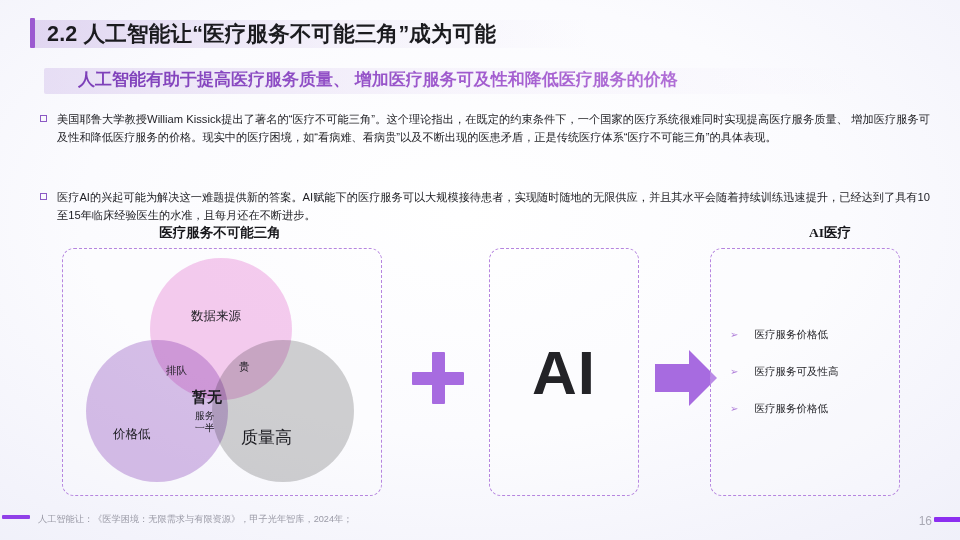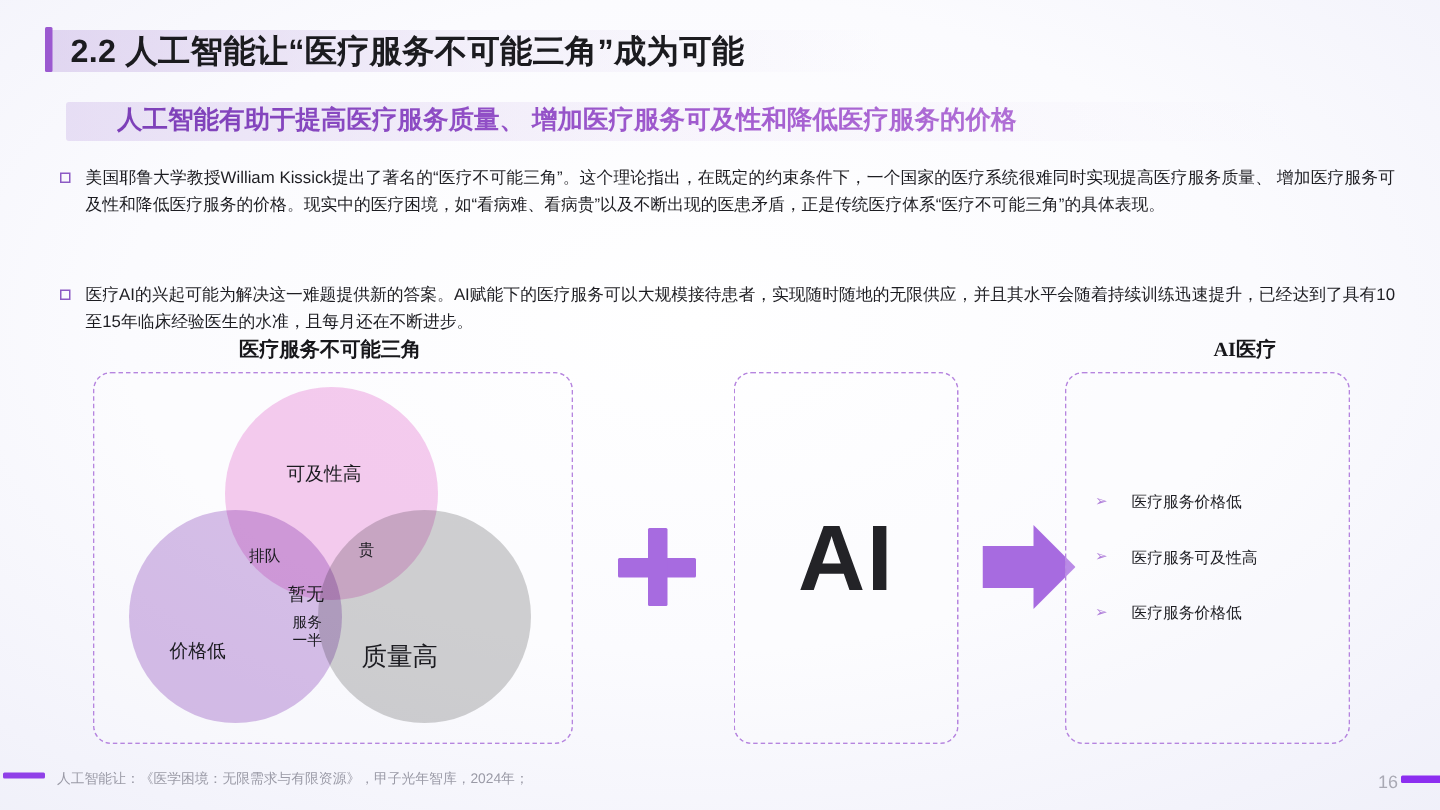--- a/index.html
+++ b/index.html
@@ -93,21 +93,21 @@
   #c-top  { left: 88px; top: 10px;  width: 142px; height: 142px; background: rgba(243,186,232,.72); }
   #c-left { left: 24px; top: 92px;  width: 142px; height: 142px; background: rgba(197,162,221,.68); }
   #c-right{ left: 150px;top: 92px;  width: 142px; height: 142px; background: rgba(176,176,176,.58); }
 
   .vlabel { position: absolute; color: #1b1b20; white-space: nowrap; text-align: center; }
   #l-top   { left: 129px; top: 60px;  font-size: 12.5px; }
   #l-left  { left: 51px;  top: 178px; font-size: 12.5px; }
   #l-right { left: 179px; top: 178px; font-size: 17px; }
   #l-q     { left: 104px; top: 116px; font-size: 10.5px; }
   #l-exp   { left: 177px; top: 112px; font-size: 10.5px; }
-  #l-none  { left: 130px; top: 140px; font-size: 12px; font-weight: normal; }
+  #l-none  { left: 130px; top: 140px; font-size: 15px; font-weight: bold; }
   #l-half  { left: 133px; top: 162px; font-size: 9.8px; line-height: 1.22; }
 
   
   .plus {
     position: absolute; left: 412px; top: 352px; width: 52px; height: 52px;
   }
   .plus b, .plus i {
     position: absolute; background: #a76be0; display:block; border-radius: 1px;
   }
   .plus b { left: 0; top: 20px; width: 52px; height: 13px; }
@@ -175,21 +175,21 @@
     <span class="para-text">医疗AI的兴起可能为解决这一难题提供新的答案。AI赋能下的医疗服务可以大规模接待患者，实现随时随地的无限供应，并且其水平会随着持续训练迅速提升，已经达到了具有10至15年临床经验医生的水准，且每月还在不断进步。</span>
   </div>
 
   <div class="panel-title" id="venn-title">医疗服务不可能三角</div>
   <div class="dashbox" id="venn-box"></div>
   <div class="venn-wrap">
     <div class="circ" id="c-top"></div>
     <div class="circ" id="c-left"></div>
     <div class="circ" id="c-right"></div>
 
-    <div class="vlabel" id="l-top">可及性高</div>
+    <div class="vlabel" id="l-top">数据来源</div>
     <div class="vlabel" id="l-left">价格低</div>
     <div class="vlabel" id="l-right">质量高</div>
 
     <div class="vlabel" id="l-q">排队</div>
     <div class="vlabel" id="l-exp">贵</div>
     <div class="vlabel" id="l-half" style="white-space:pre">服务
 一半</div>
     <div class="vlabel" id="l-none">暂无</div>
   </div>
 

